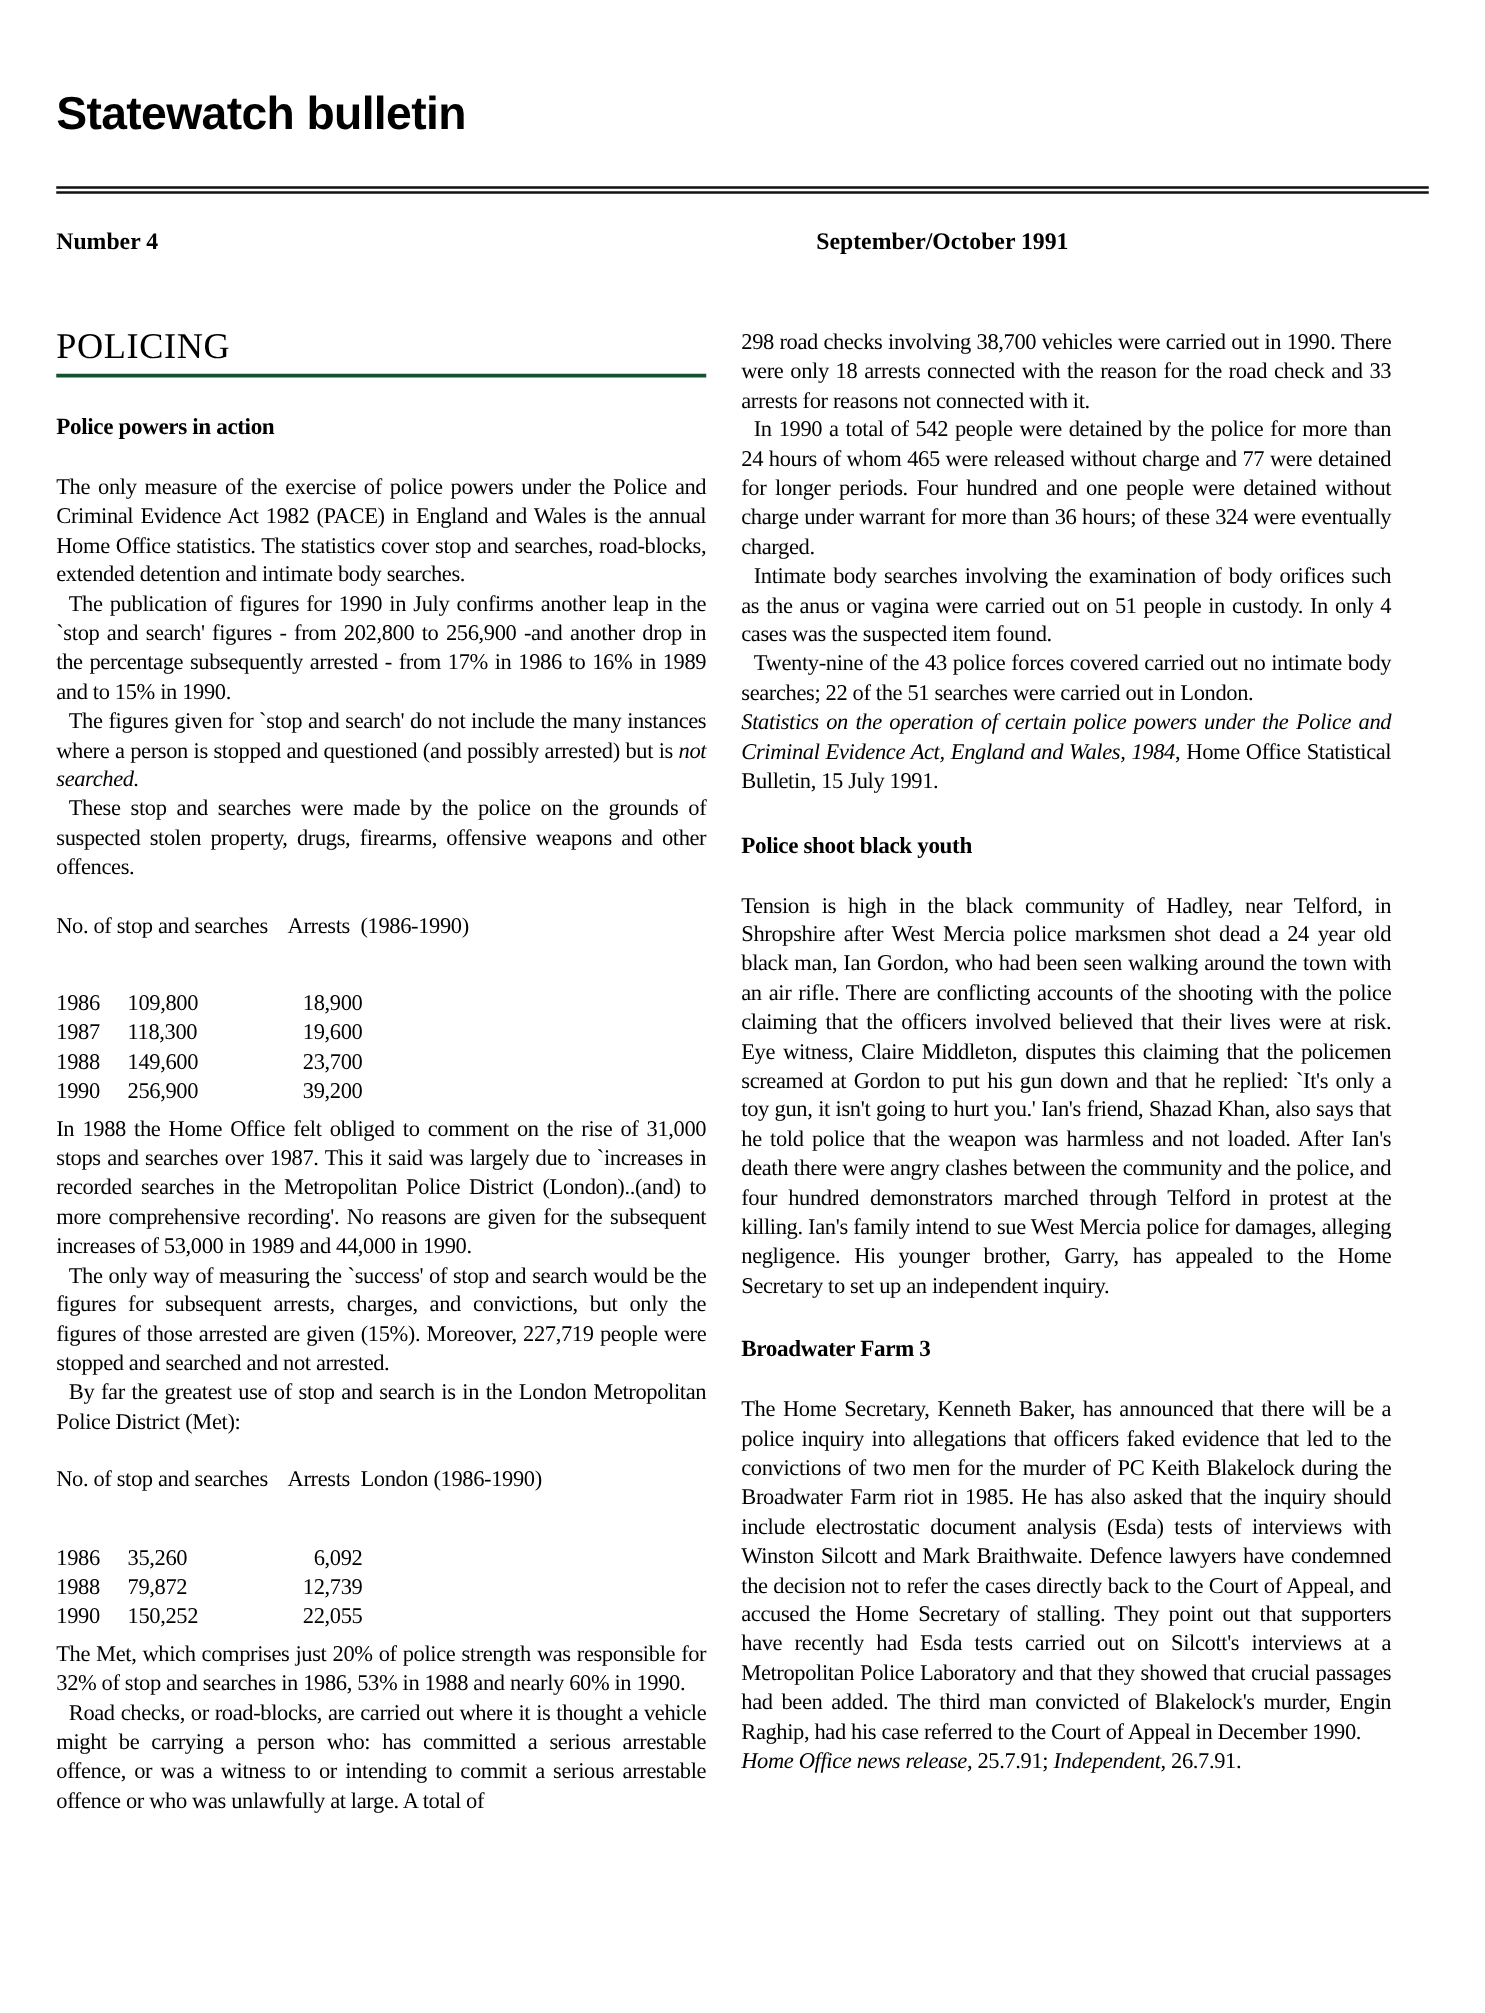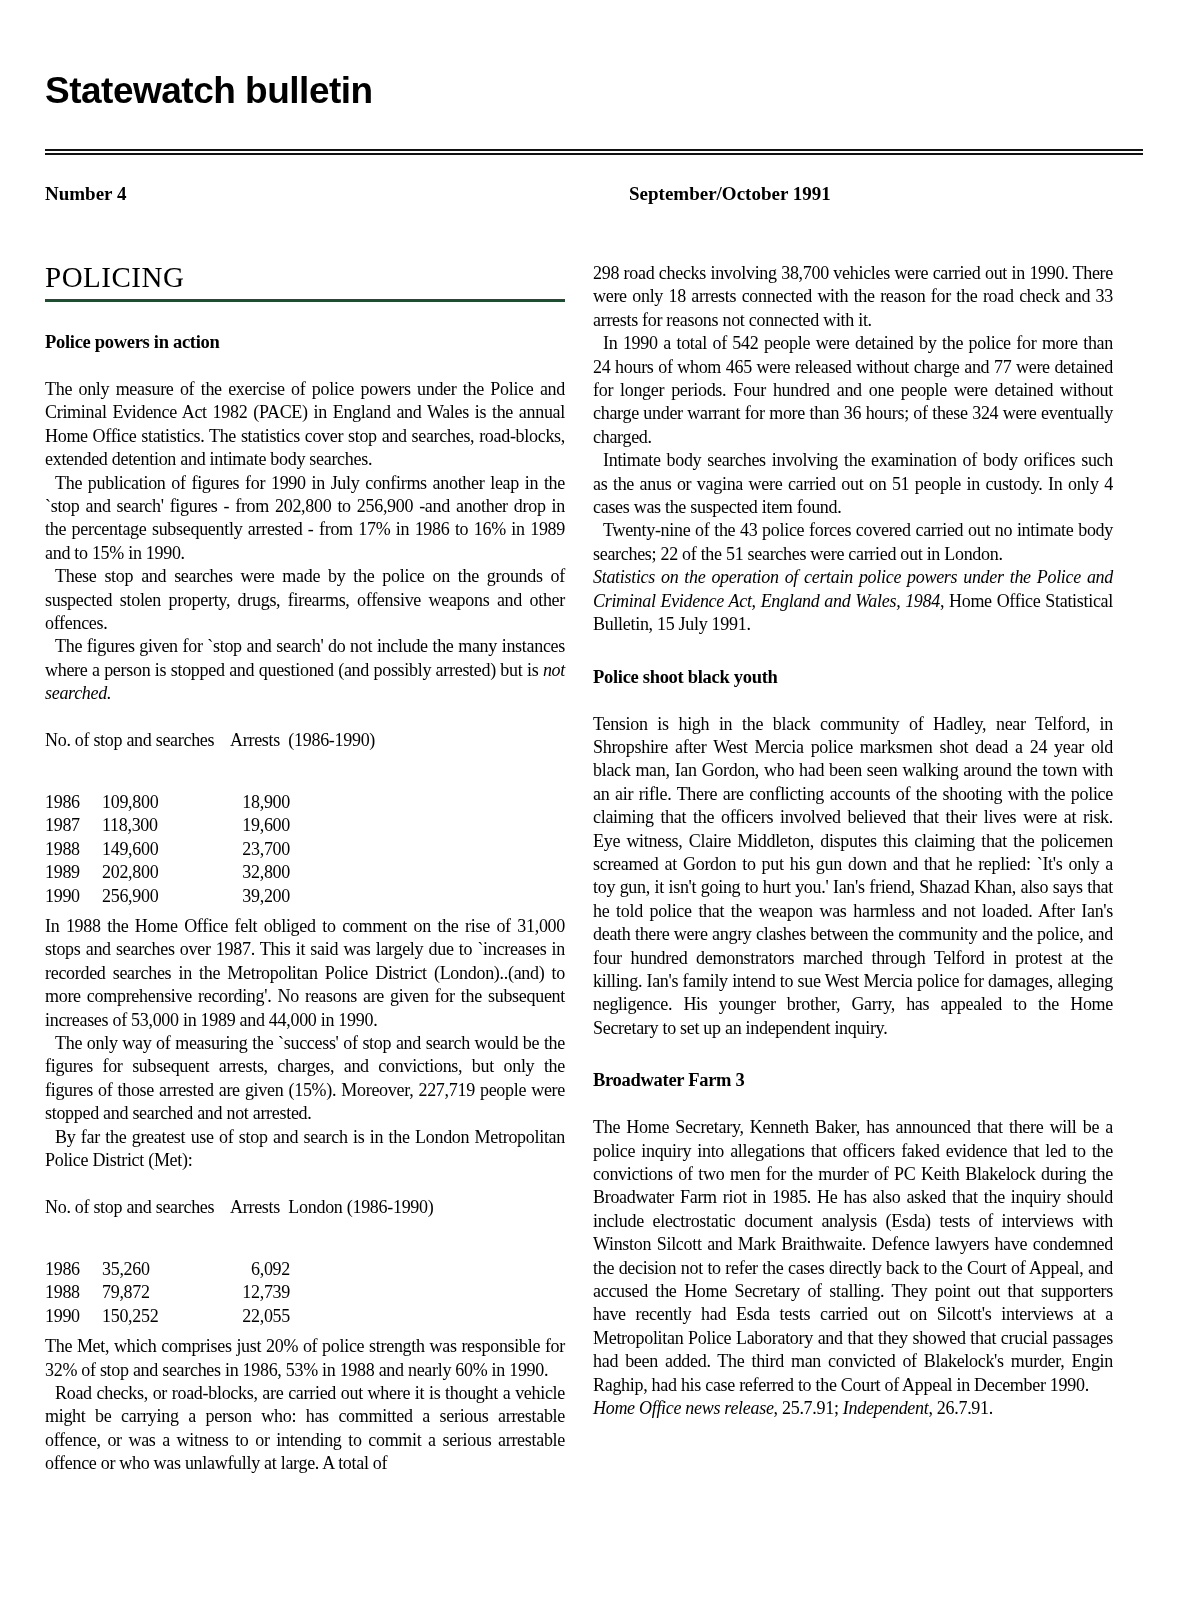--- a/index.html
+++ b/index.html
@@ -14,21 +14,21 @@
     font-weight:bold;font-size:37px;letter-spacing:-0.5px;
     margin:0 0 0 0;line-height:1;
   }
   .head-rule{
     margin-top:40px;height:1px;
     border-top:2px solid #111;border-bottom:2px solid #111;
     padding-top:1px;background:transparent;
   }
   .issue-row{position:relative;margin-top:28px;height:24px;
     font-weight:bold;font-size:19px;}
-  .issue-date{position:absolute;left:584px;top:0;}
+  .issue-date{position:absolute;left:608px;top:0;}
   .columns{display:flex;gap:28px;margin-top:55px;}
   .col{width:520px;font-size:18px;line-height:23.4px;letter-spacing:-0.3px;text-align:justify;}
   .section-title{
     font-size:29px;font-weight:normal;letter-spacing:0.5px;
     margin:0 0 0 0;line-height:30px;padding-bottom:7px;
     border-bottom:3px solid #14532d;text-align:left;
   }
   .subhead{font-size:18.5px;font-weight:bold;margin:29px 0 24px 0;line-height:23px;text-align:left;}
   p.body{margin:0;}
   p.indent{text-indent:10px;}
@@ -56,30 +56,29 @@
   </div>
 
   <div class="columns">
 
     <div class="col">
       <h2 class="section-title">POLICING</h2>
       <h3 class="subhead">Police powers in action</h3>
 
       <p class="body">The only measure of the exercise of police powers under the Police and Criminal Evidence Act 1982 (PACE) in England and Wales is the annual Home Office statistics. The statistics cover stop and searches, road-blocks, extended detention and intimate body searches.</p>
       <p class="body indent">The publication of figures for 1990 in July confirms another leap in the `stop and search' figures - from 202,800 to 256,900 -and another drop in the percentage subsequently arrested - from 17% in 1986 to 16% in 1989 and to 15% in 1990.</p>
+      <p class="body indent"><span>The figures given for `stop and search' do not include the many instances where a person is stopped and questioned (and possibly arrested) but is </span><span class="ital">not searched.</span></p>
       <p class="body indent">These stop and searches were made by the police on the grounds of suspected stolen property, drugs, firearms, offensive weapons and other offences.</p>
-      <p class="body indent"><span>The figures given for `stop and search' do not include the many instances where a person is stopped and questioned (and possibly arrested) but is </span><span class="ital">not searched.</span></p>
 
       <div class="tbl">
         <div class="tbl-header">No. of stop and searches    Arrests  (1986-1990)</div>
         <div class="tbl-rows">
           <div class="tbl-row"><span class="c-year">1986</span><span class="c-search">109,800</span><span class="c-arrest">18,900</span></div>
           <div class="tbl-row"><span class="c-year">1987</span><span class="c-search">118,300</span><span class="c-arrest">19,600</span></div>
           <div class="tbl-row"><span class="c-year">1988</span><span class="c-search">149,600</span><span class="c-arrest">23,700</span></div>
-          <div class="tbl-row"><span class="c-year">1989</span><span class="c-search">202,800</span><span class="c-arrest">32,800</span></div>
           <div class="tbl-row"><span class="c-year">1990</span><span class="c-search">256,900</span><span class="c-arrest">39,200</span></div>
         </div>
       </div>
 
       <p class="body">In 1988 the Home Office felt obliged to comment on the rise of 31,000 stops and searches over 1987. This it said was largely due to `increases in recorded searches in the Metropolitan Police District (London)..(and) to more comprehensive recording'. No reasons are given for the subsequent increases of 53,000 in 1989 and 44,000 in 1990.</p>
       <p class="body indent">The only way of measuring the `success' of stop and search would be the figures for subsequent arrests, charges, and convictions, but only the figures of those arrested are given (15%). Moreover, 227,719 people were stopped and searched and not arrested.</p>
       <p class="body indent">By far the greatest use of stop and search is in the London Metropolitan Police District (Met):</p>
 
       <div class="tbl">
         <div class="tbl-header">No. of stop and searches    Arrests  London (1986-1990)</div>

